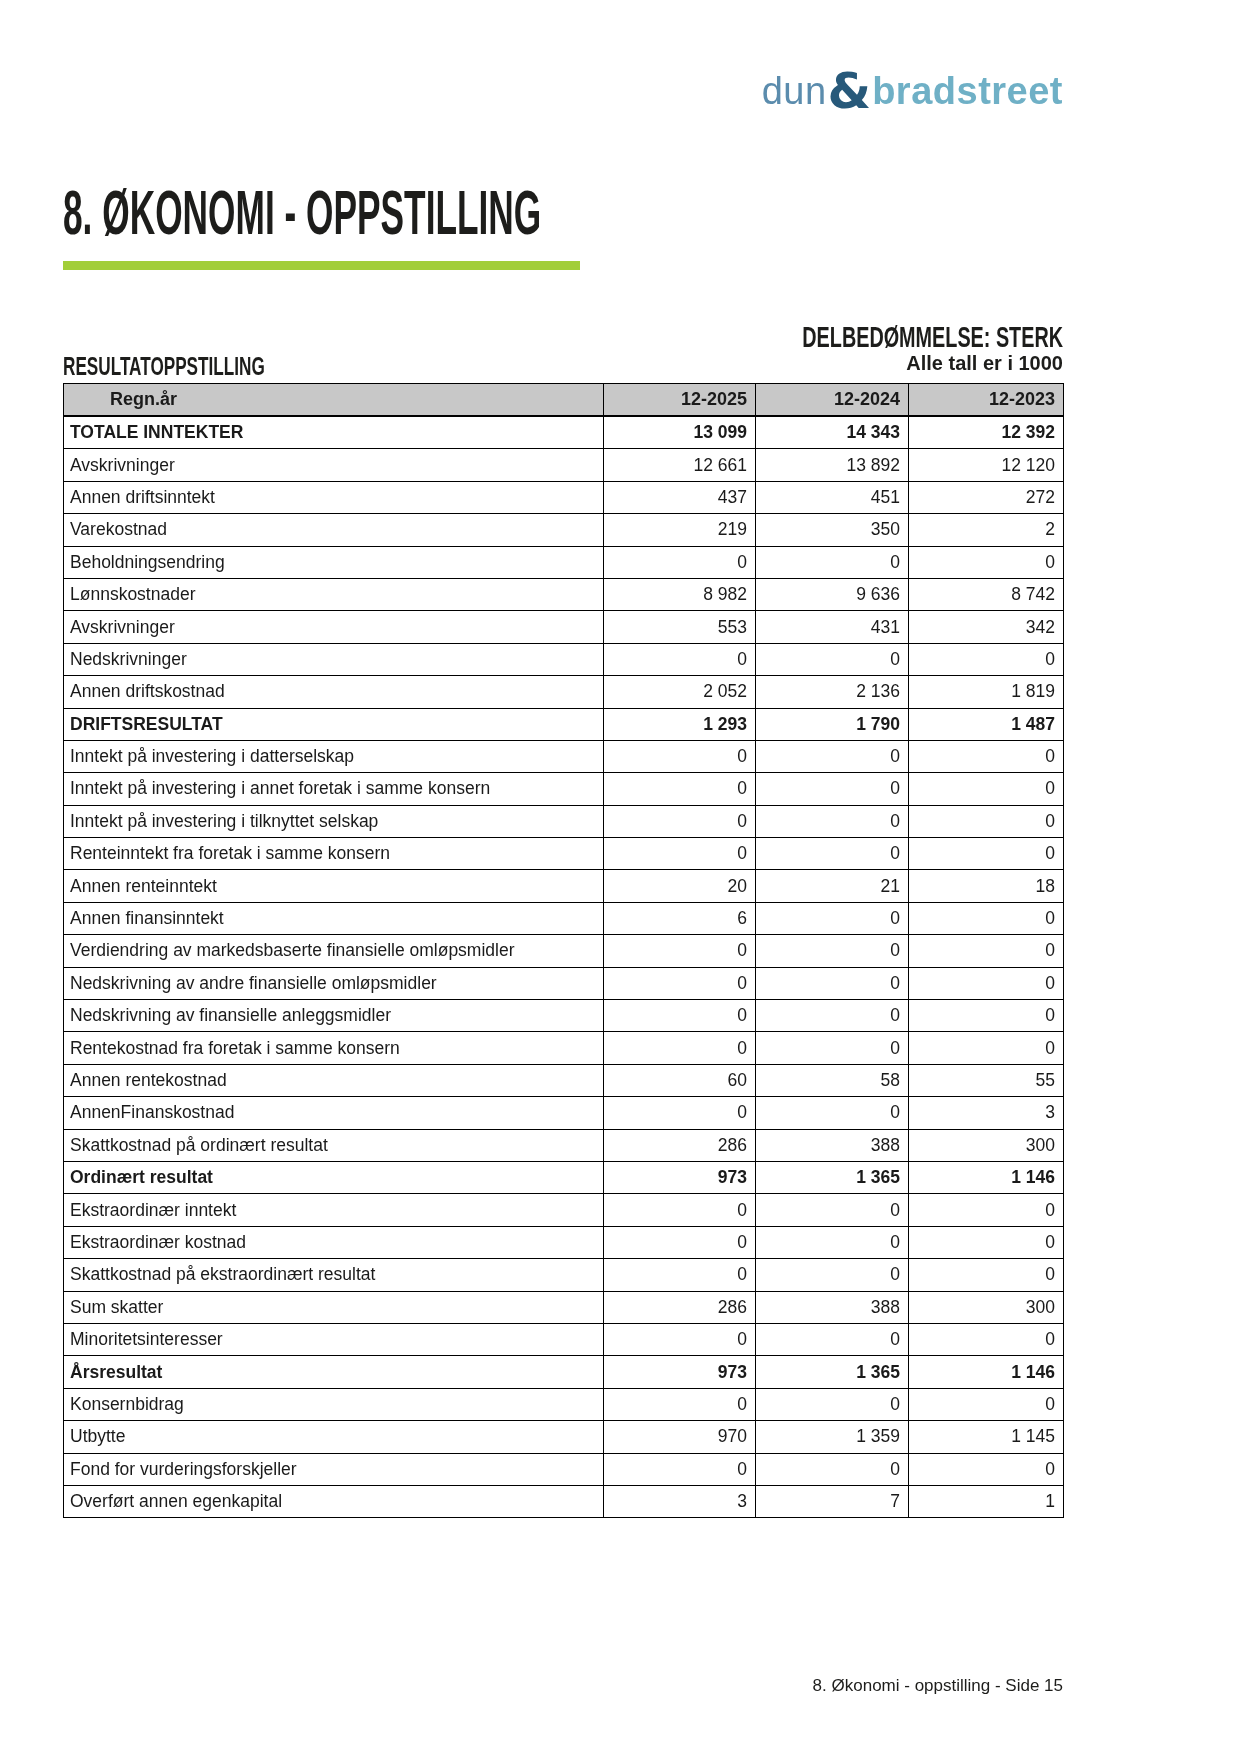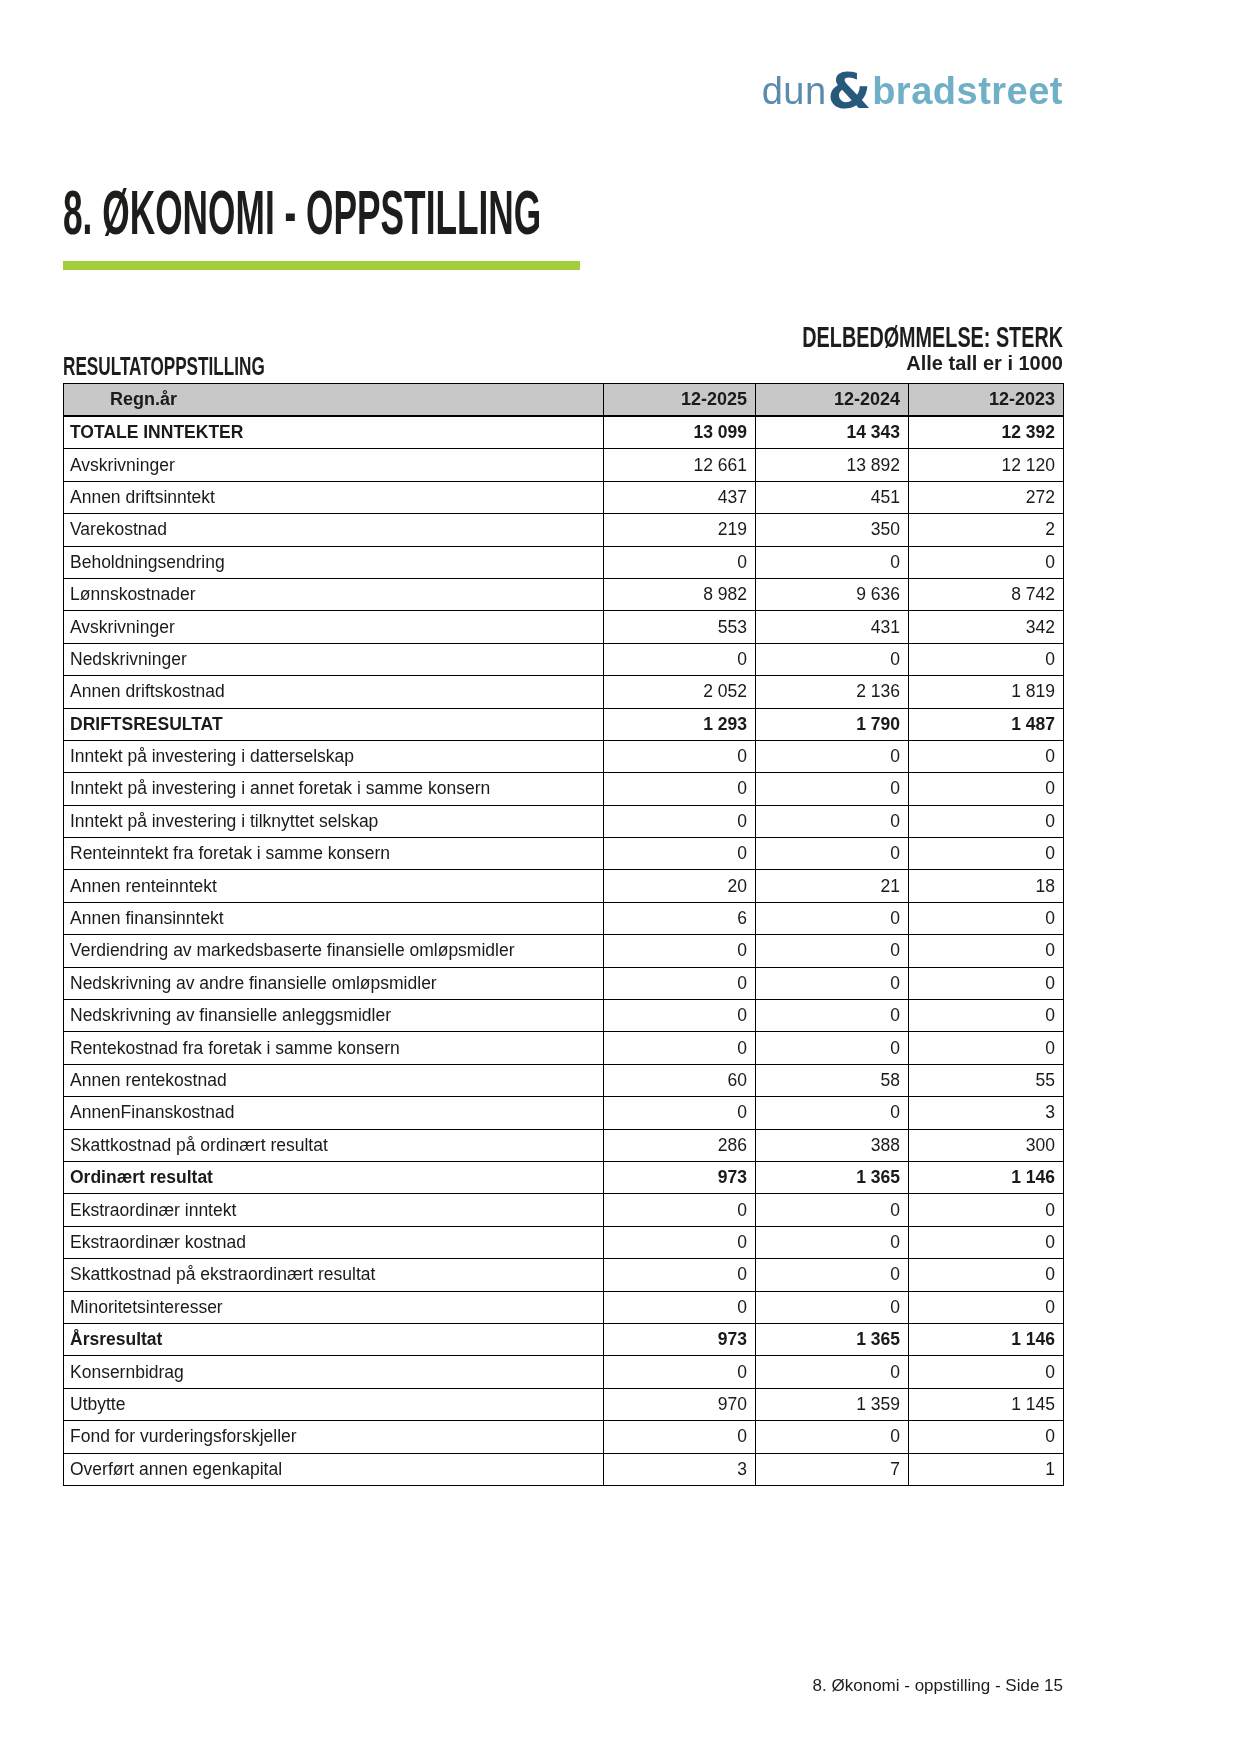--- a/index.html
+++ b/index.html
@@ -286,20 +286,26 @@
           <td class="num">0</td>
           <td class="num">0</td>
         </tr>
         <tr>
           <td class="label">Skattkostnad på ekstraordinært resultat</td>
           <td class="num">0</td>
           <td class="num">0</td>
           <td class="num">0</td>
         </tr>
         <tr>
+          <td class="label">Sum skatter</td>
+          <td class="num">286</td>
+          <td class="num">388</td>
+          <td class="num">300</td>
+        </tr>
+        <tr>
           <td class="label">Minoritetsinteresser</td>
           <td class="num">0</td>
           <td class="num">0</td>
           <td class="num">0</td>
         </tr>
         <tr class="bold">
           <td class="label">Årsresultat</td>
           <td class="num">973</td>
           <td class="num">1 365</td>
           <td class="num">1 146</td>

